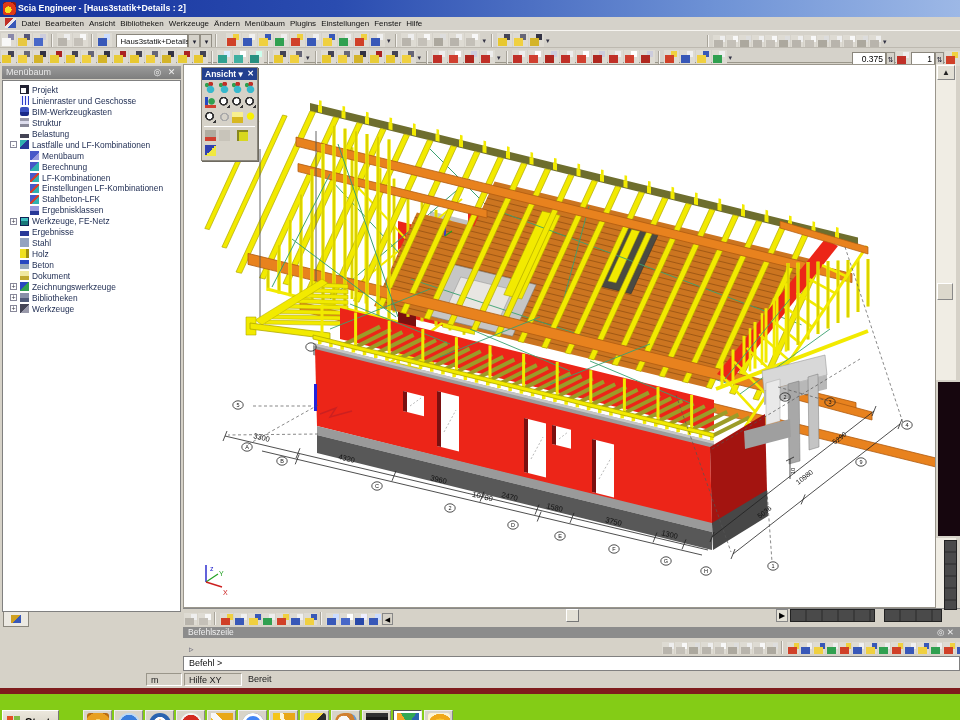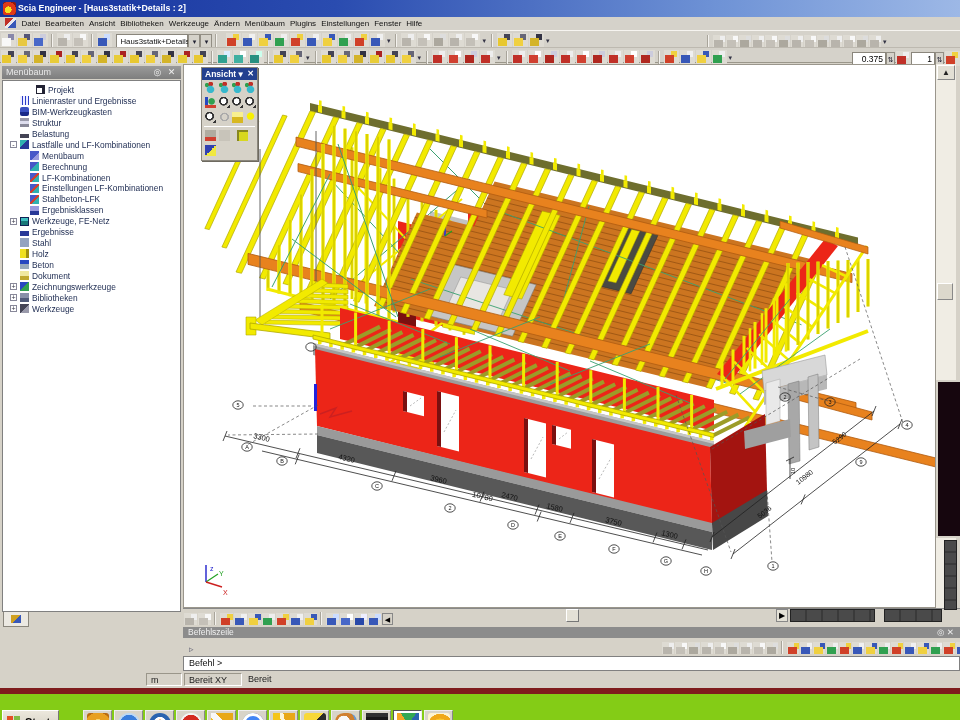--- a/index.html
+++ b/index.html
@@ -62,22 +62,22 @@
 <div class="tbrow tb1"><span class="tbi" style="width:15px;height:15px;background-color:#dedbd3;background-image:linear-gradient(#f8f8f8,#f8f8f8),linear-gradient(#88a,#88a);background-size:9px 8px,6px 6px;background-position:1px 5px,7px 1px;background-repeat:no-repeat;"></span><span class="tbi" style="width:15px;height:15px;background-color:#dedbd3;background-image:linear-gradient(#e8c840,#e8c840),linear-gradient(#557,#557);background-size:9px 8px,6px 6px;background-position:1px 5px,7px 1px;background-repeat:no-repeat;"></span><span class="tbi" style="width:15px;height:15px;background-color:#dedbd3;background-image:linear-gradient(#4868c8,#4868c8),linear-gradient(#ccd,#ccd);background-size:9px 8px,6px 6px;background-position:1px 5px,7px 1px;background-repeat:no-repeat;"></span><span class="tsep"></span><span class="tbi" style="width:15px;height:15px;background-color:#dedbd3;background-image:linear-gradient(#b8b4ac,#b8b4ac),linear-gradient(#eee,#eee);background-size:9px 8px,6px 6px;background-position:1px 5px,7px 1px;background-repeat:no-repeat;"></span><span class="tbi" style="width:15px;height:15px;background-color:#dedbd3;background-image:linear-gradient(#c4c0b8,#c4c0b8),linear-gradient(#f8f8f8,#f8f8f8);background-size:9px 8px,6px 6px;background-position:1px 5px,7px 1px;background-repeat:no-repeat;"></span><span class="tsep"></span><span class="tbi" style="width:15px;height:15px;background-color:#dedbd3;background-image:linear-gradient(#3858b8,#3858b8),linear-gradient(#cdf,#cdf);background-size:9px 8px,6px 6px;background-position:1px 5px,7px 1px;background-repeat:no-repeat;"></span>
 <span class="combo">Haus3statik+Details</span><span class="cbtn">▾</span><span class="cbtn">▾</span><span class="tsep"></span>
 <span class="tbi" style="width:15px;height:15px;background-color:#dedbd3;background-image:linear-gradient(#d04028,#d04028),linear-gradient(#f0d040,#f0d040);background-size:9px 8px,6px 6px;background-position:1px 5px,7px 1px;background-repeat:no-repeat;"></span><span class="tbi" style="width:15px;height:15px;background-color:#dedbd3;background-image:linear-gradient(#3858b8,#3858b8),linear-gradient(#f0f0f0,#f0f0f0);background-size:9px 8px,6px 6px;background-position:1px 5px,7px 1px;background-repeat:no-repeat;"></span><span class="tbi" style="width:15px;height:15px;background-color:#dedbd3;background-image:linear-gradient(#f0d040,#f0d040),linear-gradient(#3858b8,#3858b8);background-size:9px 8px,6px 6px;background-position:1px 5px,7px 1px;background-repeat:no-repeat;"></span><span class="tbi" style="width:15px;height:15px;background-color:#dedbd3;background-image:linear-gradient(#30a050,#30a050),linear-gradient(#eee,#eee);background-size:9px 8px,6px 6px;background-position:1px 5px,7px 1px;background-repeat:no-repeat;"></span><span class="tbi" style="width:15px;height:15px;background-color:#dedbd3;background-image:linear-gradient(#d04028,#d04028),linear-gradient(#f0d040,#f0d040);background-size:9px 8px,6px 6px;background-position:1px 5px,7px 1px;background-repeat:no-repeat;"></span><span class="tbi" style="width:15px;height:15px;background-color:#dedbd3;background-image:linear-gradient(#3858b8,#3858b8),linear-gradient(#f0f0f0,#f0f0f0);background-size:9px 8px,6px 6px;background-position:1px 5px,7px 1px;background-repeat:no-repeat;"></span><span class="tbi" style="width:15px;height:15px;background-color:#dedbd3;background-image:linear-gradient(#f0d040,#f0d040),linear-gradient(#3858b8,#3858b8);background-size:9px 8px,6px 6px;background-position:1px 5px,7px 1px;background-repeat:no-repeat;"></span><span class="tbi" style="width:15px;height:15px;background-color:#dedbd3;background-image:linear-gradient(#30a050,#30a050),linear-gradient(#eee,#eee);background-size:9px 8px,6px 6px;background-position:1px 5px,7px 1px;background-repeat:no-repeat;"></span><span class="tbi" style="width:15px;height:15px;background-color:#dedbd3;background-image:linear-gradient(#d04028,#d04028),linear-gradient(#f0d040,#f0d040);background-size:9px 8px,6px 6px;background-position:1px 5px,7px 1px;background-repeat:no-repeat;"></span><span class="tbi" style="width:15px;height:15px;background-color:#dedbd3;background-image:linear-gradient(#3858b8,#3858b8),linear-gradient(#f0f0f0,#f0f0f0);background-size:9px 8px,6px 6px;background-position:1px 5px,7px 1px;background-repeat:no-repeat;"></span><span class="tdd">▾</span><span class="tsep"></span><span class="tbi" style="width:15px;height:15px;background-color:#dedbd3;background-image:linear-gradient(#b8b4ac,#b8b4ac),linear-gradient(#eee,#eee);background-size:9px 8px,6px 6px;background-position:1px 5px,7px 1px;background-repeat:no-repeat;"></span><span class="tbi" style="width:15px;height:15px;background-color:#dedbd3;background-image:linear-gradient(#c4c0b8,#c4c0b8),linear-gradient(#f8f8f8,#f8f8f8);background-size:9px 8px,6px 6px;background-position:1px 5px,7px 1px;background-repeat:no-repeat;"></span><span class="tbi" style="width:15px;height:15px;background-color:#dedbd3;background-image:linear-gradient(#aca89e,#aca89e),linear-gradient(#ddd,#ddd);background-size:9px 8px,6px 6px;background-position:1px 5px,7px 1px;background-repeat:no-repeat;"></span><span class="tbi" style="width:15px;height:15px;background-color:#dedbd3;background-image:linear-gradient(#b8b4ac,#b8b4ac),linear-gradient(#eee,#eee);background-size:9px 8px,6px 6px;background-position:1px 5px,7px 1px;background-repeat:no-repeat;"></span><span class="tbi" style="width:15px;height:15px;background-color:#dedbd3;background-image:linear-gradient(#c4c0b8,#c4c0b8),linear-gradient(#f8f8f8,#f8f8f8);background-size:9px 8px,6px 6px;background-position:1px 5px,7px 1px;background-repeat:no-repeat;"></span><span class="tdd">▾</span><span class="tsep"></span><span class="tbi" style="width:15px;height:15px;background-color:#dedbd3;background-image:linear-gradient(#e8c830,#e8c830),linear-gradient(#445,#445);background-size:9px 8px,6px 6px;background-position:1px 5px,7px 1px;background-repeat:no-repeat;"></span><span class="tbi" style="width:15px;height:15px;background-color:#dedbd3;background-image:linear-gradient(#f0d040,#f0d040),linear-gradient(#667,#667);background-size:9px 8px,6px 6px;background-position:1px 5px,7px 1px;background-repeat:no-repeat;"></span><span class="tbi" style="width:15px;height:15px;background-color:#dedbd3;background-image:linear-gradient(#d4b428,#d4b428),linear-gradient(#334,#334);background-size:9px 8px,6px 6px;background-position:1px 5px,7px 1px;background-repeat:no-repeat;"></span><span class="tdd">▾</span>
 <span class="absr" style="left:704px;top:1px"><span class="tsep"></span><span class="tbi" style="width:12px;height:13px;background-color:#dedbd3;background-image:linear-gradient(#b8b4ac,#b8b4ac),linear-gradient(#eee,#eee);background-size:9px 8px,6px 6px;background-position:1px 5px,7px 1px;background-repeat:no-repeat;"></span><span class="tbi" style="width:12px;height:13px;background-color:#dedbd3;background-image:linear-gradient(#c4c0b8,#c4c0b8),linear-gradient(#f8f8f8,#f8f8f8);background-size:9px 8px,6px 6px;background-position:1px 5px,7px 1px;background-repeat:no-repeat;"></span><span class="tbi" style="width:12px;height:13px;background-color:#dedbd3;background-image:linear-gradient(#aca89e,#aca89e),linear-gradient(#ddd,#ddd);background-size:9px 8px,6px 6px;background-position:1px 5px,7px 1px;background-repeat:no-repeat;"></span><span class="tbi" style="width:12px;height:13px;background-color:#dedbd3;background-image:linear-gradient(#b8b4ac,#b8b4ac),linear-gradient(#eee,#eee);background-size:9px 8px,6px 6px;background-position:1px 5px,7px 1px;background-repeat:no-repeat;"></span><span class="tbi" style="width:12px;height:13px;background-color:#dedbd3;background-image:linear-gradient(#c4c0b8,#c4c0b8),linear-gradient(#f8f8f8,#f8f8f8);background-size:9px 8px,6px 6px;background-position:1px 5px,7px 1px;background-repeat:no-repeat;"></span><span class="tbi" style="width:12px;height:13px;background-color:#dedbd3;background-image:linear-gradient(#aca89e,#aca89e),linear-gradient(#ddd,#ddd);background-size:9px 8px,6px 6px;background-position:1px 5px,7px 1px;background-repeat:no-repeat;"></span><span class="tbi" style="width:12px;height:13px;background-color:#dedbd3;background-image:linear-gradient(#b8b4ac,#b8b4ac),linear-gradient(#eee,#eee);background-size:9px 8px,6px 6px;background-position:1px 5px,7px 1px;background-repeat:no-repeat;"></span><span class="tbi" style="width:12px;height:13px;background-color:#dedbd3;background-image:linear-gradient(#c4c0b8,#c4c0b8),linear-gradient(#f8f8f8,#f8f8f8);background-size:9px 8px,6px 6px;background-position:1px 5px,7px 1px;background-repeat:no-repeat;"></span><span class="tbi" style="width:12px;height:13px;background-color:#dedbd3;background-image:linear-gradient(#aca89e,#aca89e),linear-gradient(#ddd,#ddd);background-size:9px 8px,6px 6px;background-position:1px 5px,7px 1px;background-repeat:no-repeat;"></span><span class="tbi" style="width:12px;height:13px;background-color:#dedbd3;background-image:linear-gradient(#b8b4ac,#b8b4ac),linear-gradient(#eee,#eee);background-size:9px 8px,6px 6px;background-position:1px 5px,7px 1px;background-repeat:no-repeat;"></span><span class="tbi" style="width:12px;height:13px;background-color:#dedbd3;background-image:linear-gradient(#c4c0b8,#c4c0b8),linear-gradient(#f8f8f8,#f8f8f8);background-size:9px 8px,6px 6px;background-position:1px 5px,7px 1px;background-repeat:no-repeat;"></span><span class="tbi" style="width:12px;height:13px;background-color:#dedbd3;background-image:linear-gradient(#aca89e,#aca89e),linear-gradient(#ddd,#ddd);background-size:9px 8px,6px 6px;background-position:1px 5px,7px 1px;background-repeat:no-repeat;"></span><span class="tbi" style="width:12px;height:13px;background-color:#dedbd3;background-image:linear-gradient(#b8b4ac,#b8b4ac),linear-gradient(#eee,#eee);background-size:9px 8px,6px 6px;background-position:1px 5px,7px 1px;background-repeat:no-repeat;"></span><span class="tdd">▾</span></span></div>
 <div class="tbrow tb2"><span class="tbi" style="width:15px;height:15px;background-color:#dedbd3;background-image:linear-gradient(#e8c830,#e8c830),linear-gradient(#445,#445);background-size:9px 8px,6px 6px;background-position:1px 5px,7px 1px;background-repeat:no-repeat;"></span><span class="tbi" style="width:15px;height:15px;background-color:#dedbd3;background-image:linear-gradient(#f0d040,#f0d040),linear-gradient(#667,#667);background-size:9px 8px,6px 6px;background-position:1px 5px,7px 1px;background-repeat:no-repeat;"></span><span class="tbi" style="width:15px;height:15px;background-color:#dedbd3;background-image:linear-gradient(#d4b428,#d4b428),linear-gradient(#334,#334);background-size:9px 8px,6px 6px;background-position:1px 5px,7px 1px;background-repeat:no-repeat;"></span><span class="tbi" style="width:15px;height:15px;background-color:#dedbd3;background-image:linear-gradient(#e8cc38,#e8cc38),linear-gradient(#a22,#a22);background-size:9px 8px,6px 6px;background-position:1px 5px,7px 1px;background-repeat:no-repeat;"></span><span class="tbi" style="width:15px;height:15px;background-color:#dedbd3;background-image:linear-gradient(#e8c830,#e8c830),linear-gradient(#445,#445);background-size:9px 8px,6px 6px;background-position:1px 5px,7px 1px;background-repeat:no-repeat;"></span><span class="tbi" style="width:15px;height:15px;background-color:#dedbd3;background-image:linear-gradient(#f0d040,#f0d040),linear-gradient(#667,#667);background-size:9px 8px,6px 6px;background-position:1px 5px,7px 1px;background-repeat:no-repeat;"></span><span class="tbi" style="width:15px;height:15px;background-color:#dedbd3;background-image:linear-gradient(#d4b428,#d4b428),linear-gradient(#334,#334);background-size:9px 8px,6px 6px;background-position:1px 5px,7px 1px;background-repeat:no-repeat;"></span><span class="tbi" style="width:15px;height:15px;background-color:#dedbd3;background-image:linear-gradient(#e8cc38,#e8cc38),linear-gradient(#a22,#a22);background-size:9px 8px,6px 6px;background-position:1px 5px,7px 1px;background-repeat:no-repeat;"></span><span class="tbi" style="width:15px;height:15px;background-color:#dedbd3;background-image:linear-gradient(#e8c830,#e8c830),linear-gradient(#445,#445);background-size:9px 8px,6px 6px;background-position:1px 5px,7px 1px;background-repeat:no-repeat;"></span><span class="tbi" style="width:15px;height:15px;background-color:#dedbd3;background-image:linear-gradient(#f0d040,#f0d040),linear-gradient(#667,#667);background-size:9px 8px,6px 6px;background-position:1px 5px,7px 1px;background-repeat:no-repeat;"></span><span class="tbi" style="width:15px;height:15px;background-color:#dedbd3;background-image:linear-gradient(#d4b428,#d4b428),linear-gradient(#334,#334);background-size:9px 8px,6px 6px;background-position:1px 5px,7px 1px;background-repeat:no-repeat;"></span><span class="tbi" style="width:15px;height:15px;background-color:#dedbd3;background-image:linear-gradient(#e8cc38,#e8cc38),linear-gradient(#a22,#a22);background-size:9px 8px,6px 6px;background-position:1px 5px,7px 1px;background-repeat:no-repeat;"></span><span class="tbi" style="width:15px;height:15px;background-color:#dedbd3;background-image:linear-gradient(#e8c830,#e8c830),linear-gradient(#445,#445);background-size:9px 8px,6px 6px;background-position:1px 5px,7px 1px;background-repeat:no-repeat;"></span><span class="tsep"></span><span class="tbi" style="width:15px;height:15px;background-color:#dedbd3;background-image:linear-gradient(#30a090,#30a090),linear-gradient(#def,#def);background-size:9px 8px,6px 6px;background-position:1px 5px,7px 1px;background-repeat:no-repeat;"></span><span class="tbi" style="width:15px;height:15px;background-color:#dedbd3;background-image:linear-gradient(#40b0a0,#40b0a0),linear-gradient(#fff,#fff);background-size:9px 8px,6px 6px;background-position:1px 5px,7px 1px;background-repeat:no-repeat;"></span><span class="tbi" style="width:15px;height:15px;background-color:#dedbd3;background-image:linear-gradient(#289080,#289080),linear-gradient(#cfe,#cfe);background-size:9px 8px,6px 6px;background-position:1px 5px,7px 1px;background-repeat:no-repeat;"></span><span class="tsep"></span><span class="tbi" style="width:15px;height:15px;background-color:#dedbd3;background-image:linear-gradient(#e8c830,#e8c830),linear-gradient(#445,#445);background-size:9px 8px,6px 6px;background-position:1px 5px,7px 1px;background-repeat:no-repeat;"></span><span class="tbi" style="width:15px;height:15px;background-color:#dedbd3;background-image:linear-gradient(#f0d040,#f0d040),linear-gradient(#667,#667);background-size:9px 8px,6px 6px;background-position:1px 5px,7px 1px;background-repeat:no-repeat;"></span><span class="tdd">▾</span><span class="tsep"></span><span class="tbi" style="width:15px;height:15px;background-color:#dedbd3;background-image:linear-gradient(#e8c830,#e8c830),linear-gradient(#445,#445);background-size:9px 8px,6px 6px;background-position:1px 5px,7px 1px;background-repeat:no-repeat;"></span><span class="tbi" style="width:15px;height:15px;background-color:#dedbd3;background-image:linear-gradient(#f0d040,#f0d040),linear-gradient(#667,#667);background-size:9px 8px,6px 6px;background-position:1px 5px,7px 1px;background-repeat:no-repeat;"></span><span class="tbi" style="width:15px;height:15px;background-color:#dedbd3;background-image:linear-gradient(#d4b428,#d4b428),linear-gradient(#334,#334);background-size:9px 8px,6px 6px;background-position:1px 5px,7px 1px;background-repeat:no-repeat;"></span><span class="tbi" style="width:15px;height:15px;background-color:#dedbd3;background-image:linear-gradient(#e8cc38,#e8cc38),linear-gradient(#a22,#a22);background-size:9px 8px,6px 6px;background-position:1px 5px,7px 1px;background-repeat:no-repeat;"></span><span class="tbi" style="width:15px;height:15px;background-color:#dedbd3;background-image:linear-gradient(#e8c830,#e8c830),linear-gradient(#445,#445);background-size:9px 8px,6px 6px;background-position:1px 5px,7px 1px;background-repeat:no-repeat;"></span><span class="tbi" style="width:15px;height:15px;background-color:#dedbd3;background-image:linear-gradient(#f0d040,#f0d040),linear-gradient(#667,#667);background-size:9px 8px,6px 6px;background-position:1px 5px,7px 1px;background-repeat:no-repeat;"></span><span class="tdd">▾</span><span class="tsep"></span><span class="tbi" style="width:15px;height:15px;background-color:#dedbd3;background-image:linear-gradient(#c03028,#c03028),linear-gradient(#eee,#eee);background-size:9px 8px,6px 6px;background-position:1px 5px,7px 1px;background-repeat:no-repeat;"></span><span class="tbi" style="width:15px;height:15px;background-color:#dedbd3;background-image:linear-gradient(#d04030,#d04030),linear-gradient(#fff,#fff);background-size:9px 8px,6px 6px;background-position:1px 5px,7px 1px;background-repeat:no-repeat;"></span><span class="tbi" style="width:15px;height:15px;background-color:#dedbd3;background-image:linear-gradient(#b02820,#b02820),linear-gradient(#ccd,#ccd);background-size:9px 8px,6px 6px;background-position:1px 5px,7px 1px;background-repeat:no-repeat;"></span><span class="tbi" style="width:15px;height:15px;background-color:#dedbd3;background-image:linear-gradient(#c03028,#c03028),linear-gradient(#eee,#eee);background-size:9px 8px,6px 6px;background-position:1px 5px,7px 1px;background-repeat:no-repeat;"></span><span class="tdd">▾</span><span class="tsep"></span><span class="tbi" style="width:15px;height:15px;background-color:#dedbd3;background-image:linear-gradient(#c03028,#c03028),linear-gradient(#eee,#eee);background-size:9px 8px,6px 6px;background-position:1px 5px,7px 1px;background-repeat:no-repeat;"></span><span class="tbi" style="width:15px;height:15px;background-color:#dedbd3;background-image:linear-gradient(#d04030,#d04030),linear-gradient(#fff,#fff);background-size:9px 8px,6px 6px;background-position:1px 5px,7px 1px;background-repeat:no-repeat;"></span><span class="tbi" style="width:15px;height:15px;background-color:#dedbd3;background-image:linear-gradient(#b02820,#b02820),linear-gradient(#ccd,#ccd);background-size:9px 8px,6px 6px;background-position:1px 5px,7px 1px;background-repeat:no-repeat;"></span><span class="tbi" style="width:15px;height:15px;background-color:#dedbd3;background-image:linear-gradient(#c03028,#c03028),linear-gradient(#eee,#eee);background-size:9px 8px,6px 6px;background-position:1px 5px,7px 1px;background-repeat:no-repeat;"></span><span class="tbi" style="width:15px;height:15px;background-color:#dedbd3;background-image:linear-gradient(#d04030,#d04030),linear-gradient(#fff,#fff);background-size:9px 8px,6px 6px;background-position:1px 5px,7px 1px;background-repeat:no-repeat;"></span><span class="tbi" style="width:15px;height:15px;background-color:#dedbd3;background-image:linear-gradient(#b02820,#b02820),linear-gradient(#ccd,#ccd);background-size:9px 8px,6px 6px;background-position:1px 5px,7px 1px;background-repeat:no-repeat;"></span><span class="tbi" style="width:15px;height:15px;background-color:#dedbd3;background-image:linear-gradient(#c03028,#c03028),linear-gradient(#eee,#eee);background-size:9px 8px,6px 6px;background-position:1px 5px,7px 1px;background-repeat:no-repeat;"></span><span class="tbi" style="width:15px;height:15px;background-color:#dedbd3;background-image:linear-gradient(#d04030,#d04030),linear-gradient(#fff,#fff);background-size:9px 8px,6px 6px;background-position:1px 5px,7px 1px;background-repeat:no-repeat;"></span><span class="tbi" style="width:15px;height:15px;background-color:#dedbd3;background-image:linear-gradient(#b02820,#b02820),linear-gradient(#ccd,#ccd);background-size:9px 8px,6px 6px;background-position:1px 5px,7px 1px;background-repeat:no-repeat;"></span><span class="tsep"></span><span class="tbi" style="width:15px;height:15px;background-color:#dedbd3;background-image:linear-gradient(#d04028,#d04028),linear-gradient(#f0d040,#f0d040);background-size:9px 8px,6px 6px;background-position:1px 5px,7px 1px;background-repeat:no-repeat;"></span><span class="tbi" style="width:15px;height:15px;background-color:#dedbd3;background-image:linear-gradient(#3858b8,#3858b8),linear-gradient(#f0f0f0,#f0f0f0);background-size:9px 8px,6px 6px;background-position:1px 5px,7px 1px;background-repeat:no-repeat;"></span><span class="tbi" style="width:15px;height:15px;background-color:#dedbd3;background-image:linear-gradient(#f0d040,#f0d040),linear-gradient(#3858b8,#3858b8);background-size:9px 8px,6px 6px;background-position:1px 5px,7px 1px;background-repeat:no-repeat;"></span><span class="tbi" style="width:15px;height:15px;background-color:#dedbd3;background-image:linear-gradient(#30a050,#30a050),linear-gradient(#eee,#eee);background-size:9px 8px,6px 6px;background-position:1px 5px,7px 1px;background-repeat:no-repeat;"></span><span class="tdd">▾</span>
 <span class="absr" style="left:852px;top:1px"><span class="spin">0.375</span><span class="cbtn" style="width:9px">⇅</span><span class="tbi" style="width:15px;height:15px;background-color:#dedbd3;background-image:linear-gradient(#c03028,#c03028),linear-gradient(#eee,#eee);background-size:9px 8px,6px 6px;background-position:1px 5px,7px 1px;background-repeat:no-repeat;"></span><span class="spin" style="width:24px">1</span><span class="cbtn" style="width:9px">⇅</span><span class="tbi" style="width:15px;height:15px;background-color:#dedbd3;background-image:linear-gradient(#d04028,#d04028),linear-gradient(#f0d040,#f0d040);background-size:9px 8px,6px 6px;background-position:1px 5px,7px 1px;background-repeat:no-repeat;"></span></span></div>
 
 <div class="panel">
  <div class="phead">Menübaum<span class="phx" style="right:18px">◎</span><span class="phx" style="right:4px">✕</span></div>
  <div class="tree">
-      <div class="trow" style="padding-left:23px"><span class="pmsp"></span><span class="ticn" style="background:#fff;border:1px solid #223;box-shadow:inset -2px 2px 0 #223;"></span><span class="tlbl">Projekt</span></div>
-      <div class="trow" style="padding-left:7px"><span class="pmsp"></span><span class="ticn" style="background:linear-gradient(90deg,#eef 0 2px,#2a3cc8 2px 3px,#eef 3px 5px,#2a3cc8 5px 6px,#eef 6px 8px,#2a3cc8 8px 9px,#eef 9px);"></span><span class="tlbl">Linienraster und Ergebnisse</span></div>
+      <div class="trow" style="padding-left:7px"><span class="pmsp"></span><span class="ticn" style="background:#fff;border:1px solid #223;box-shadow:inset -2px 2px 0 #223;"></span><span class="tlbl">Projekt</span></div>
+      <div class="trow" style="padding-left:7px"><span class="pmsp"></span><span class="ticn" style="background:linear-gradient(90deg,#eef 0 2px,#2a3cc8 2px 3px,#eef 3px 5px,#2a3cc8 5px 6px,#eef 6px 8px,#2a3cc8 8px 9px,#eef 9px);"></span><span class="tlbl">Linienraster und Geschosse</span></div>
       <div class="trow" style="padding-left:7px"><span class="pmsp"></span><span class="ticn" style="background:linear-gradient(180deg,#3a50c0 0 60%,#182888 60%);border-radius:2px;"></span><span class="tlbl">BIM-Werkzeugkasten</span></div>
       <div class="trow" style="padding-left:7px"><span class="pmsp"></span><span class="ticn" style="background:linear-gradient(180deg,#99a 0 30%,#dde 30% 70%,#889 70%);"></span><span class="tlbl">Struktur</span></div>
       <div class="trow" style="padding-left:7px"><span class="pmsp"></span><span class="ticn" style="background:linear-gradient(180deg,#fff 0 55%,#445 55%);"></span><span class="tlbl">Belastung</span></div>
       <div class="trow" style="padding-left:7px"><span class="pm">-</span><span class="ticn" style="background:linear-gradient(135deg,#30b0b0 0 40%,#283898 40%);"></span><span class="tlbl">Lastfälle und LF-Kombinationen</span></div>
       <div class="trow" style="padding-left:17px"><span class="pmsp"></span><span class="ticn" style="background:linear-gradient(135deg,#4858c8 0 60%,#99d 60%);"></span><span class="tlbl">Menübaum</span></div>
       <div class="trow" style="padding-left:17px"><span class="pmsp"></span><span class="ticn" style="background:linear-gradient(135deg,#4858c8 0 50%,#30b0b0 50%);"></span><span class="tlbl">Berechnung</span></div>
       <div class="trow" style="padding-left:17px"><span class="pmsp"></span><span class="ticn" style="background:linear-gradient(135deg,#4858c8 0 40%,#d04030 40% 60%,#30b0b0 60%);"></span><span class="tlbl">LF-Kombinationen</span></div>
       <div class="trow" style="padding-left:17px"><span class="pmsp"></span><span class="ticn" style="background:linear-gradient(135deg,#4858c8 0 40%,#d04030 40% 60%,#30b0b0 60%);"></span><span class="tlbl">Einstellungen LF-Kombinationen</span></div>
       <div class="trow" style="padding-left:17px"><span class="pmsp"></span><span class="ticn" style="background:linear-gradient(135deg,#4858c8 0 40%,#d04030 40% 60%,#30b0b0 60%);"></span><span class="tlbl">Stahlbeton-LFK</span></div>
       <div class="trow" style="padding-left:17px"><span class="pmsp"></span><span class="ticn" style="background:linear-gradient(180deg,#99d 0 50%,#283898 50%);"></span><span class="tlbl">Ergebnisklassen</span></div>
@@ -553,19 +553,19 @@
 <div class="darkbar" style="left:790px;width:85px"></div>
 <div class="darkbar" style="left:884px;width:58px"></div>
 <span style="position:absolute;left:776px;top:609px;width:12px;height:13px;background:#e4e1d6;border:1px solid #888;font-size:8px;text-align:center;line-height:12px">▶</span>
 
 <div class="befz">Befehlszeile<span style="float:right;margin-right:6px;color:#eee">◎ ✕</span></div>
 <div class="befrow"><span style="display:inline-block;margin:3px 0 0 6px;width:10px;height:11px;color:#667;font-size:9px">▹</span><span style="display:inline-block;width:462px"></span><span class="tbi" style="width:12px;height:12px;background-color:#dedbd3;background-image:linear-gradient(#b8b4ac,#b8b4ac),linear-gradient(#eee,#eee);background-size:9px 8px,6px 6px;background-position:1px 5px,7px 1px;background-repeat:no-repeat;"></span><span class="tbi" style="width:12px;height:12px;background-color:#dedbd3;background-image:linear-gradient(#c4c0b8,#c4c0b8),linear-gradient(#f8f8f8,#f8f8f8);background-size:9px 8px,6px 6px;background-position:1px 5px,7px 1px;background-repeat:no-repeat;"></span><span class="tbi" style="width:12px;height:12px;background-color:#dedbd3;background-image:linear-gradient(#aca89e,#aca89e),linear-gradient(#ddd,#ddd);background-size:9px 8px,6px 6px;background-position:1px 5px,7px 1px;background-repeat:no-repeat;"></span><span class="tbi" style="width:12px;height:12px;background-color:#dedbd3;background-image:linear-gradient(#b8b4ac,#b8b4ac),linear-gradient(#eee,#eee);background-size:9px 8px,6px 6px;background-position:1px 5px,7px 1px;background-repeat:no-repeat;"></span><span class="tbi" style="width:12px;height:12px;background-color:#dedbd3;background-image:linear-gradient(#c4c0b8,#c4c0b8),linear-gradient(#f8f8f8,#f8f8f8);background-size:9px 8px,6px 6px;background-position:1px 5px,7px 1px;background-repeat:no-repeat;"></span><span class="tbi" style="width:12px;height:12px;background-color:#dedbd3;background-image:linear-gradient(#aca89e,#aca89e),linear-gradient(#ddd,#ddd);background-size:9px 8px,6px 6px;background-position:1px 5px,7px 1px;background-repeat:no-repeat;"></span><span class="tbi" style="width:12px;height:12px;background-color:#dedbd3;background-image:linear-gradient(#b8b4ac,#b8b4ac),linear-gradient(#eee,#eee);background-size:9px 8px,6px 6px;background-position:1px 5px,7px 1px;background-repeat:no-repeat;"></span><span class="tbi" style="width:12px;height:12px;background-color:#dedbd3;background-image:linear-gradient(#c4c0b8,#c4c0b8),linear-gradient(#f8f8f8,#f8f8f8);background-size:9px 8px,6px 6px;background-position:1px 5px,7px 1px;background-repeat:no-repeat;"></span><span class="tbi" style="width:12px;height:12px;background-color:#dedbd3;background-image:linear-gradient(#aca89e,#aca89e),linear-gradient(#ddd,#ddd);background-size:9px 8px,6px 6px;background-position:1px 5px,7px 1px;background-repeat:no-repeat;"></span><span class="tsep"></span><span class="tbi" style="width:12px;height:12px;background-color:#dedbd3;background-image:linear-gradient(#d04028,#d04028),linear-gradient(#f0d040,#f0d040);background-size:9px 8px,6px 6px;background-position:1px 5px,7px 1px;background-repeat:no-repeat;"></span><span class="tbi" style="width:12px;height:12px;background-color:#dedbd3;background-image:linear-gradient(#3858b8,#3858b8),linear-gradient(#f0f0f0,#f0f0f0);background-size:9px 8px,6px 6px;background-position:1px 5px,7px 1px;background-repeat:no-repeat;"></span><span class="tbi" style="width:12px;height:12px;background-color:#dedbd3;background-image:linear-gradient(#f0d040,#f0d040),linear-gradient(#3858b8,#3858b8);background-size:9px 8px,6px 6px;background-position:1px 5px,7px 1px;background-repeat:no-repeat;"></span><span class="tbi" style="width:12px;height:12px;background-color:#dedbd3;background-image:linear-gradient(#30a050,#30a050),linear-gradient(#eee,#eee);background-size:9px 8px,6px 6px;background-position:1px 5px,7px 1px;background-repeat:no-repeat;"></span><span class="tbi" style="width:12px;height:12px;background-color:#dedbd3;background-image:linear-gradient(#d04028,#d04028),linear-gradient(#f0d040,#f0d040);background-size:9px 8px,6px 6px;background-position:1px 5px,7px 1px;background-repeat:no-repeat;"></span><span class="tbi" style="width:12px;height:12px;background-color:#dedbd3;background-image:linear-gradient(#3858b8,#3858b8),linear-gradient(#f0f0f0,#f0f0f0);background-size:9px 8px,6px 6px;background-position:1px 5px,7px 1px;background-repeat:no-repeat;"></span><span class="tbi" style="width:12px;height:12px;background-color:#dedbd3;background-image:linear-gradient(#f0d040,#f0d040),linear-gradient(#3858b8,#3858b8);background-size:9px 8px,6px 6px;background-position:1px 5px,7px 1px;background-repeat:no-repeat;"></span><span class="tbi" style="width:12px;height:12px;background-color:#dedbd3;background-image:linear-gradient(#30a050,#30a050),linear-gradient(#eee,#eee);background-size:9px 8px,6px 6px;background-position:1px 5px,7px 1px;background-repeat:no-repeat;"></span><span class="tbi" style="width:12px;height:12px;background-color:#dedbd3;background-image:linear-gradient(#d04028,#d04028),linear-gradient(#f0d040,#f0d040);background-size:9px 8px,6px 6px;background-position:1px 5px,7px 1px;background-repeat:no-repeat;"></span><span class="tbi" style="width:12px;height:12px;background-color:#dedbd3;background-image:linear-gradient(#3858b8,#3858b8),linear-gradient(#f0f0f0,#f0f0f0);background-size:9px 8px,6px 6px;background-position:1px 5px,7px 1px;background-repeat:no-repeat;"></span><span class="tbi" style="width:12px;height:12px;background-color:#dedbd3;background-image:linear-gradient(#f0d040,#f0d040),linear-gradient(#3858b8,#3858b8);background-size:9px 8px,6px 6px;background-position:1px 5px,7px 1px;background-repeat:no-repeat;"></span><span class="tbi" style="width:12px;height:12px;background-color:#dedbd3;background-image:linear-gradient(#30a050,#30a050),linear-gradient(#eee,#eee);background-size:9px 8px,6px 6px;background-position:1px 5px,7px 1px;background-repeat:no-repeat;"></span><span class="tbi" style="width:12px;height:12px;background-color:#dedbd3;background-image:linear-gradient(#d04028,#d04028),linear-gradient(#f0d040,#f0d040);background-size:9px 8px,6px 6px;background-position:1px 5px,7px 1px;background-repeat:no-repeat;"></span><span class="tbi" style="width:12px;height:12px;background-color:#dedbd3;background-image:linear-gradient(#3858b8,#3858b8),linear-gradient(#f0f0f0,#f0f0f0);background-size:9px 8px,6px 6px;background-position:1px 5px,7px 1px;background-repeat:no-repeat;"></span></div>
 <div class="befin">Befehl &gt;</div>
 
 <div class="status">
  <span class="scell" style="left:146px;width:36px">m</span>
- <span class="scell" style="left:184px;width:58px">Bereit XY</span>
+ <span class="scell" style="left:184px;width:58px">Hilfe XY</span>
  <span class="scell" style="left:244px;width:60px;border:none">Bereit</span>
 </div>
 
 <div class="blackwin"></div>
 <div class="vdark"></div>
 
 <div class="taskbar"><span class="startbtn"><span class="winflag"><i style="background:#e34f26"></i><i style="background:#7fbb42"></i><i style="background:#2d76c9"></i><i style="background:#f8c300"></i></span>Start</span><span class="tksp"></span><span class="tkb" style=""><span class="tki" style="background:radial-gradient(circle at 50% 58%,#f8d870 0 38%,#e8a020 40% 78%,#b86a10 80%);border-radius:3px;"></span></span><span class="tkb" style=""><span class="tki" style="background:radial-gradient(circle at 50% 50%,#fff 0 16%,#3a7edc 18% 58%,#bcd8f4 60%);border-radius:50%;">e</span></span><span class="tkb" style=""><span class="tki" style="background:radial-gradient(circle at 50% 50%,#f59122 0 28%,#fff 30% 44%,#2b65b0 46% 78%,#dce8f8 80%);border-radius:50%;"></span></span><span class="tkb" style=""><span class="tki" style="background:radial-gradient(circle at 50% 50%,#d42a20 0 58%,#f4f4f4 60%);border-radius:50%;"></span></span><span class="tkb" style=""><span class="tki" style="background:linear-gradient(45deg,#f0c020 0 40%,#f8f8f8 40% 60%,#e8a818 60%);"></span></span><span class="tkb" style=""><span class="tki" style="background:conic-gradient(#ea4335 0 33%,#34a853 33% 66%,#fbbc05 66%);border-radius:50%;box-shadow:inset 0 0 0 3px #fff,inset 0 0 0 7px #4285f4;"></span></span><span class="tkb" style=""><span class="tki" style="background:linear-gradient(80deg,#f5c518 0 40%,#fdf6da 40% 55%,#e8a818 55%);"></span></span><span class="tkb" style=""><span class="tki" style="background:linear-gradient(135deg,#f8d838 0 45%,#2a2a2a 45%);border-radius:3px;"></span></span><span class="tkb" style=""><span class="tki" style="background:radial-gradient(circle at 40% 40%,#f8f8f8 0 32%,#d08030 34% 58%,#6898d0 60%);border-radius:40%;"></span></span><span class="tkb" style=""><span class="tki" style="background:#181818;box-shadow:inset 0 -4px 0 #c82020,inset 0 4px 0 #303030;"></span></span><span class="tkb" style="background:#fff;border-color:#555 #eee #eee #555;"><span class="tki" style="background:conic-gradient(from 200deg,#d42a20 0 20%,#f5a623 20% 35%,#34a853 35% 55%,#2b65b0 55% 75%,#8030a0 75%);"></span></span><span class="tkb" style=""><span class="tki" style="background:radial-gradient(circle at 55% 60%,#f8c830 0 42%,#f0a818 44% 68%,#fdf3d0 70%);border-radius:3px;"></span></span></div>
 </body></html>

